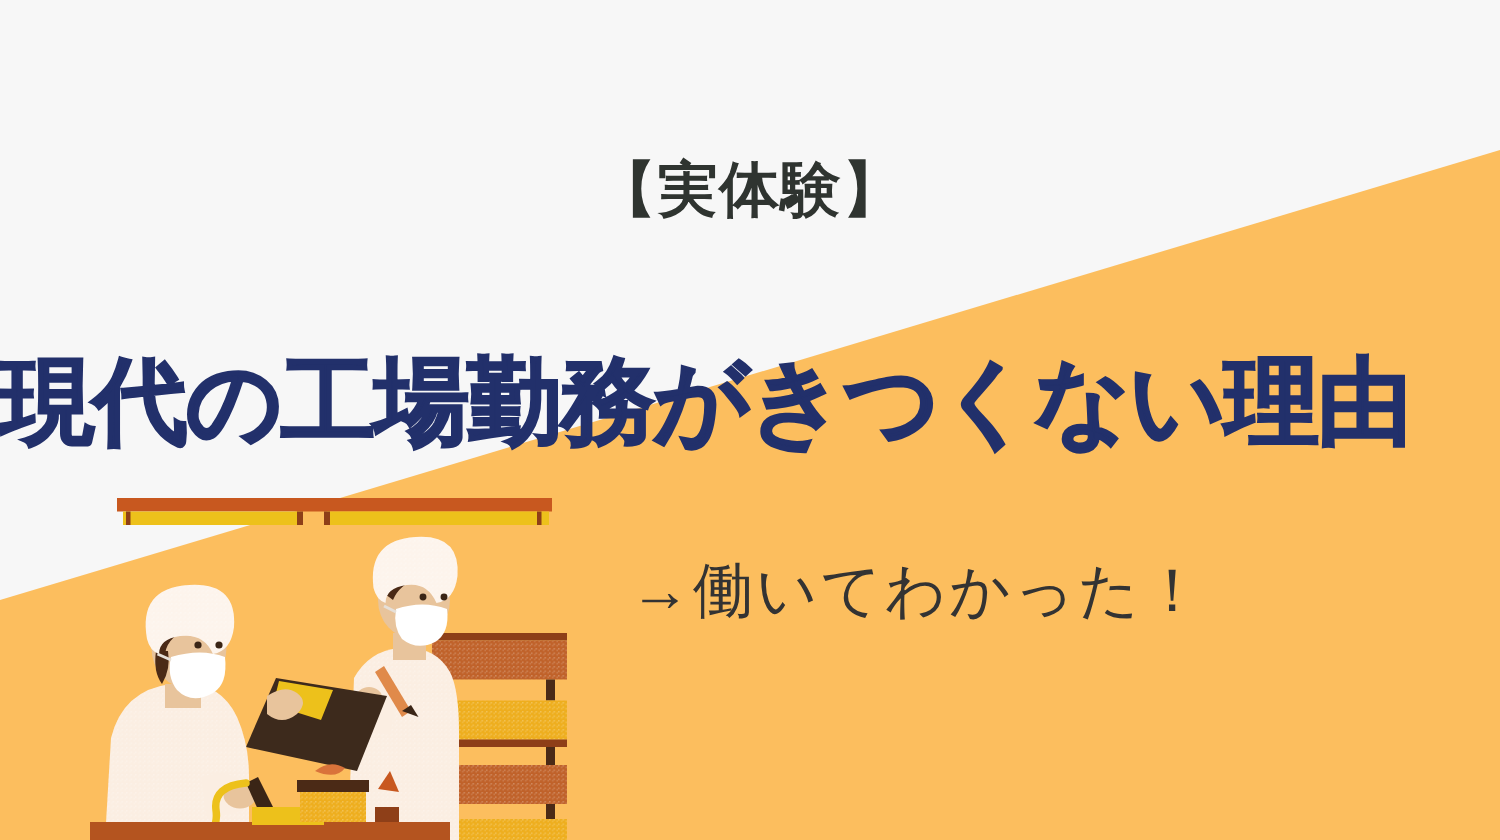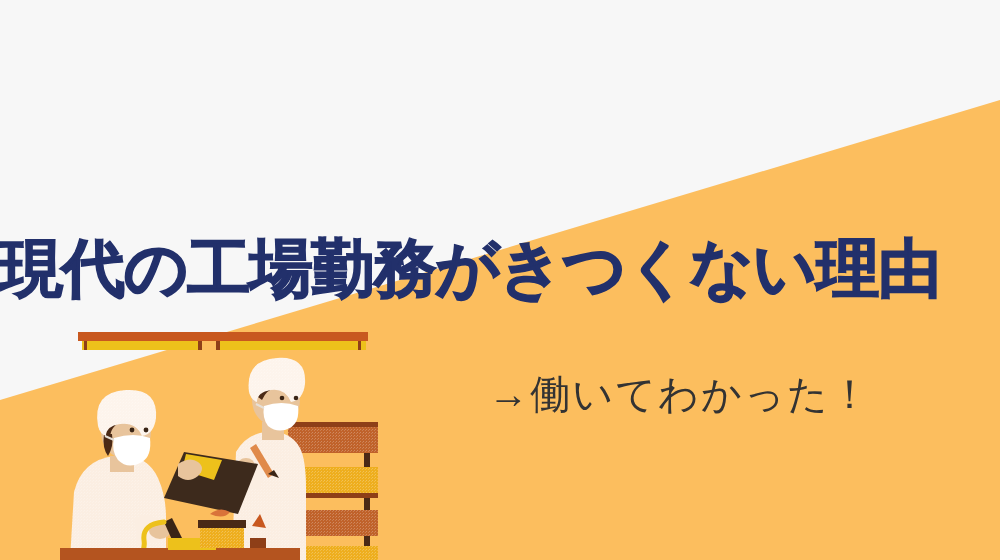--- a/index.html
+++ b/index.html
@@ -61,21 +61,21 @@
     line-height: 1.18;
     white-space: nowrap;
     -webkit-text-stroke: 1.6px #22306b;
   }
 
   .subline {
     position: absolute;
     top: 370px;
     left: 420px;
     width: 520px;
-    text-align: center;
+    text-align: left;
     font-size: 40px;
     font-weight: 500;
     letter-spacing: 2px;
     color: #333333;
     line-height: 1.2;
     white-space: nowrap;
   }
 
   
   .illustration {
@@ -212,18 +212,19 @@
           <rect x="138" y="190" width="48" height="8" fill="#4b2a16"></rect>
           <path d="M150 184 q10 -8 20 -2 q-6 8 -20 2 z" fill="#d9733a"></path>
           <path d="M192 196 l8 -12 l6 14 z" fill="#c8581f"></path>
           <rect x="190" y="208" width="16" height="10" fill="#8e3f18"></rect>
         </g>
 
       </g>
     </svg>
   </div>
 
+  <div class="kicker">【実体験】</div>
 
   <div class="headline">現代の工場勤務がきつくない理由</div>
 
   <div class="subline">→働いてわかった！</div>
 
 </div>
 
 </body></html>

